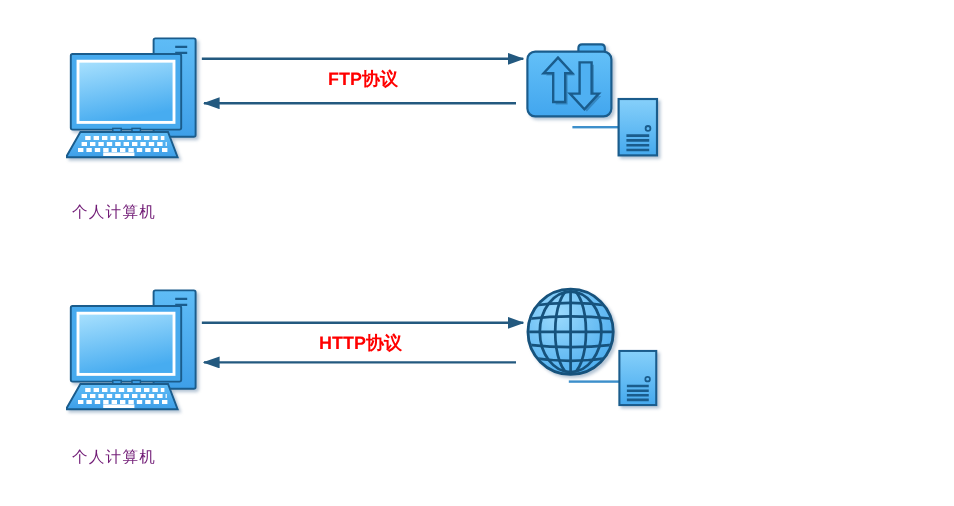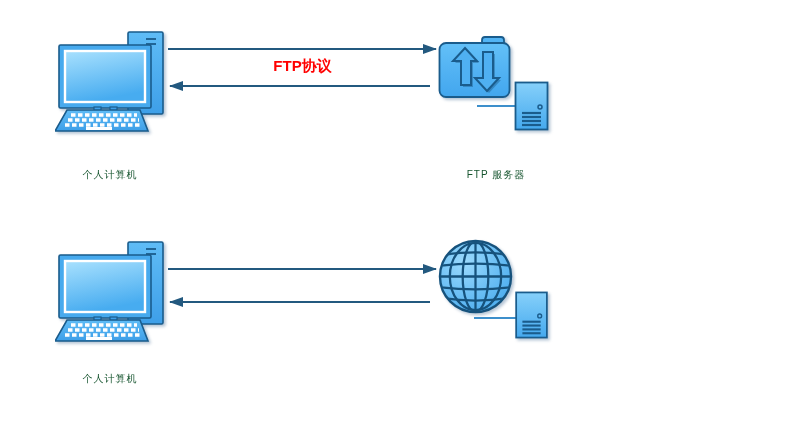--- a/index.html
+++ b/index.html
@@ -3,21 +3,21 @@
 <meta charset="utf-8">
 <style>
   html,body{margin:0;padding:0;background:#fff;}
   #stage{
     position:relative;width:795px;height:422px;background:#ffffff;overflow:hidden;
     font-family:"Liberation Sans","DejaVu Sans",sans-serif;
   }
   .abs{position:absolute;}
   .icon-svg{filter:drop-shadow(2px 2.5px 1.5px rgba(70,110,150,0.40));}
   .node-label{
-    font-size:10px;color:#14532d;text-align:center;white-space:nowrap;
+    font-size:13px;color:#701a75;white-space:nowrap;
     letter-spacing:1px;
   }
   .protocol-label{
     font-size:15px;font-weight:bold;color:#ff0000;text-align:center;white-space:nowrap;
   }
   .connector-line{height:2px;background:#3d8fcb;}
 </style>
 </head>
 <body>
 
@@ -87,21 +87,20 @@
   <svg class="abs icon-svg" style="left:514px;top:81px" width="36" height="50" viewBox="0 0 36 50">
     <rect x="1.5" y="1.5" width="32" height="47" fill="url(#gSrv)" stroke="#1a5c8c" stroke-width="1.8"></rect>
     <circle cx="26" cy="26" r="2" fill="none" stroke="#1a5c8c" stroke-width="1.5"></circle>
     <line x1="8" y1="32" x2="27" y2="32" stroke="#1a5c8c" stroke-width="2.2"></line>
     <line x1="8" y1="36" x2="27" y2="36" stroke="#1a5c8c" stroke-width="2.2"></line>
     <line x1="8" y1="40" x2="27" y2="40" stroke="#1a5c8c" stroke-width="2.2"></line>
     <line x1="8" y1="44" x2="27" y2="44" stroke="#1a5c8c" stroke-width="2.2"></line>
   </svg>
 
   <div class="abs node-label" style="left:60px;top:168px;width:100px">个人计算机</div>
-  <div class="abs node-label" style="left:444px;top:168px;width:104px">FTP 服务器</div>
 
   <svg class="abs icon-svg" style="left:55px;top:238px" width="115" height="106" viewBox="0 0 115 106">
     <rect x="73" y="4" width="35" height="82" rx="1.5" fill="url(#gBody)" stroke="#1a5c8c" stroke-width="1.6"></rect>
     <line x1="91" y1="11" x2="101" y2="11" stroke="#1a5c8c" stroke-width="1.8"></line>
     <line x1="91" y1="16" x2="101" y2="16" stroke="#1a5c8c" stroke-width="1.8"></line>
     <rect x="4" y="17" width="92" height="63" rx="1.5" fill="#47aaee" stroke="#1a5c8c" stroke-width="1.6"></rect>
     <rect x="10" y="23" width="80" height="51" fill="url(#gScreen)" stroke="#ffffff" stroke-width="2.4"></rect>
     <rect x="39" y="79" width="7" height="10" fill="#3e9fe8" stroke="#1a5c8c" stroke-width="1.2"></rect>
     <rect x="55" y="79" width="7" height="10" fill="#3e9fe8" stroke="#1a5c8c" stroke-width="1.2"></rect>
     <polygon points="12,82 85,82 93,103 0,103" fill="url(#gBody)" stroke="#1a5c8c" stroke-width="1.6"></polygon>
@@ -109,20 +108,21 @@
     <line x1="13" y1="92" x2="84" y2="92" stroke="#ffffff" stroke-width="3.4" stroke-dasharray="4.5,2.5"></line>
     <line x1="10" y1="97" x2="86" y2="97" stroke="#ffffff" stroke-width="3.4" stroke-dasharray="4.5,2.5"></line>
     <rect x="31" y="99" width="26" height="3" fill="#ffffff"></rect>
   </svg>
 
   <svg class="abs" style="left:168px;top:260px" width="280" height="56" viewBox="0 0 280 56">
     <line x1="0" y1="9" x2="268" y2="9" stroke="#23597f" stroke-width="2" marker-end="url(#arrHead)"></line>
     <line x1="262" y1="42" x2="2" y2="42" stroke="#23597f" stroke-width="2" marker-end="url(#arrHead)"></line>
   </svg>
 
+  <div class="abs protocol-label" style="left:228px;top:277px;width:145px">HTTP协议</div>
 
   <svg class="abs icon-svg" style="left:437px;top:238px" width="77" height="77" viewBox="0 0 78 78">
     <defs>
         <clipPath id="globeClip">
           <circle cx="39" cy="39" r="35"></circle>
         </clipPath>
       </defs>
     <circle cx="39" cy="39" r="36" fill="url(#gGlobe)" stroke="#16527c" stroke-width="2.4"></circle>
     <g clip-path="url(#globeClip)" stroke="#16527c" stroke-width="2.3" fill="none">
       <ellipse cx="39" cy="39" rx="13" ry="35.5"></ellipse>

